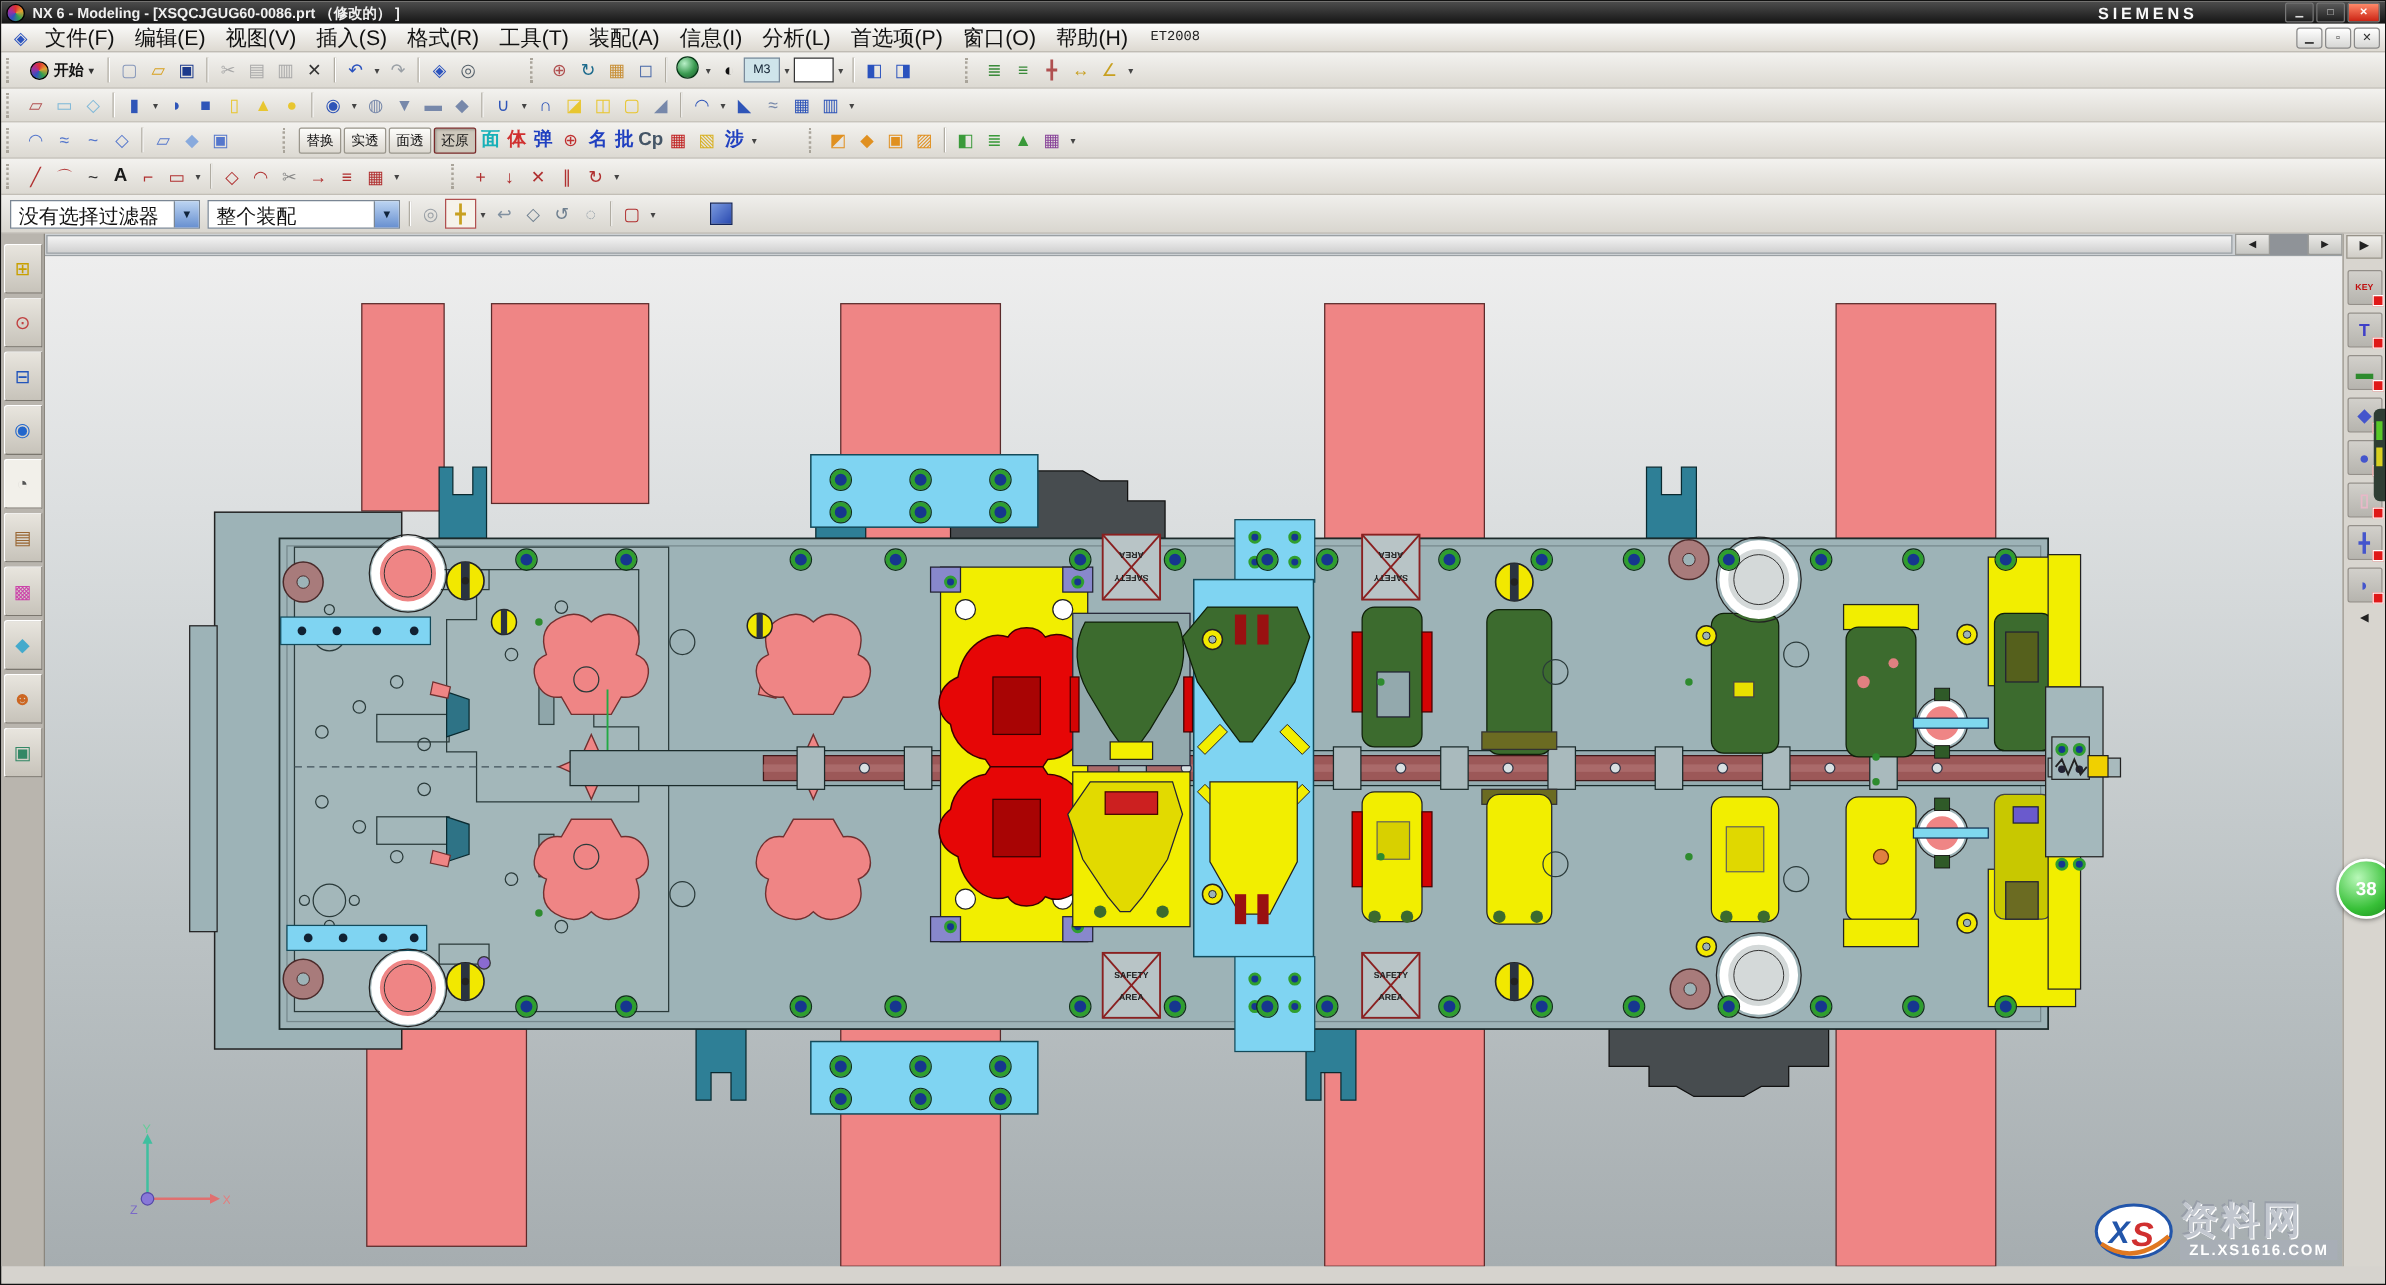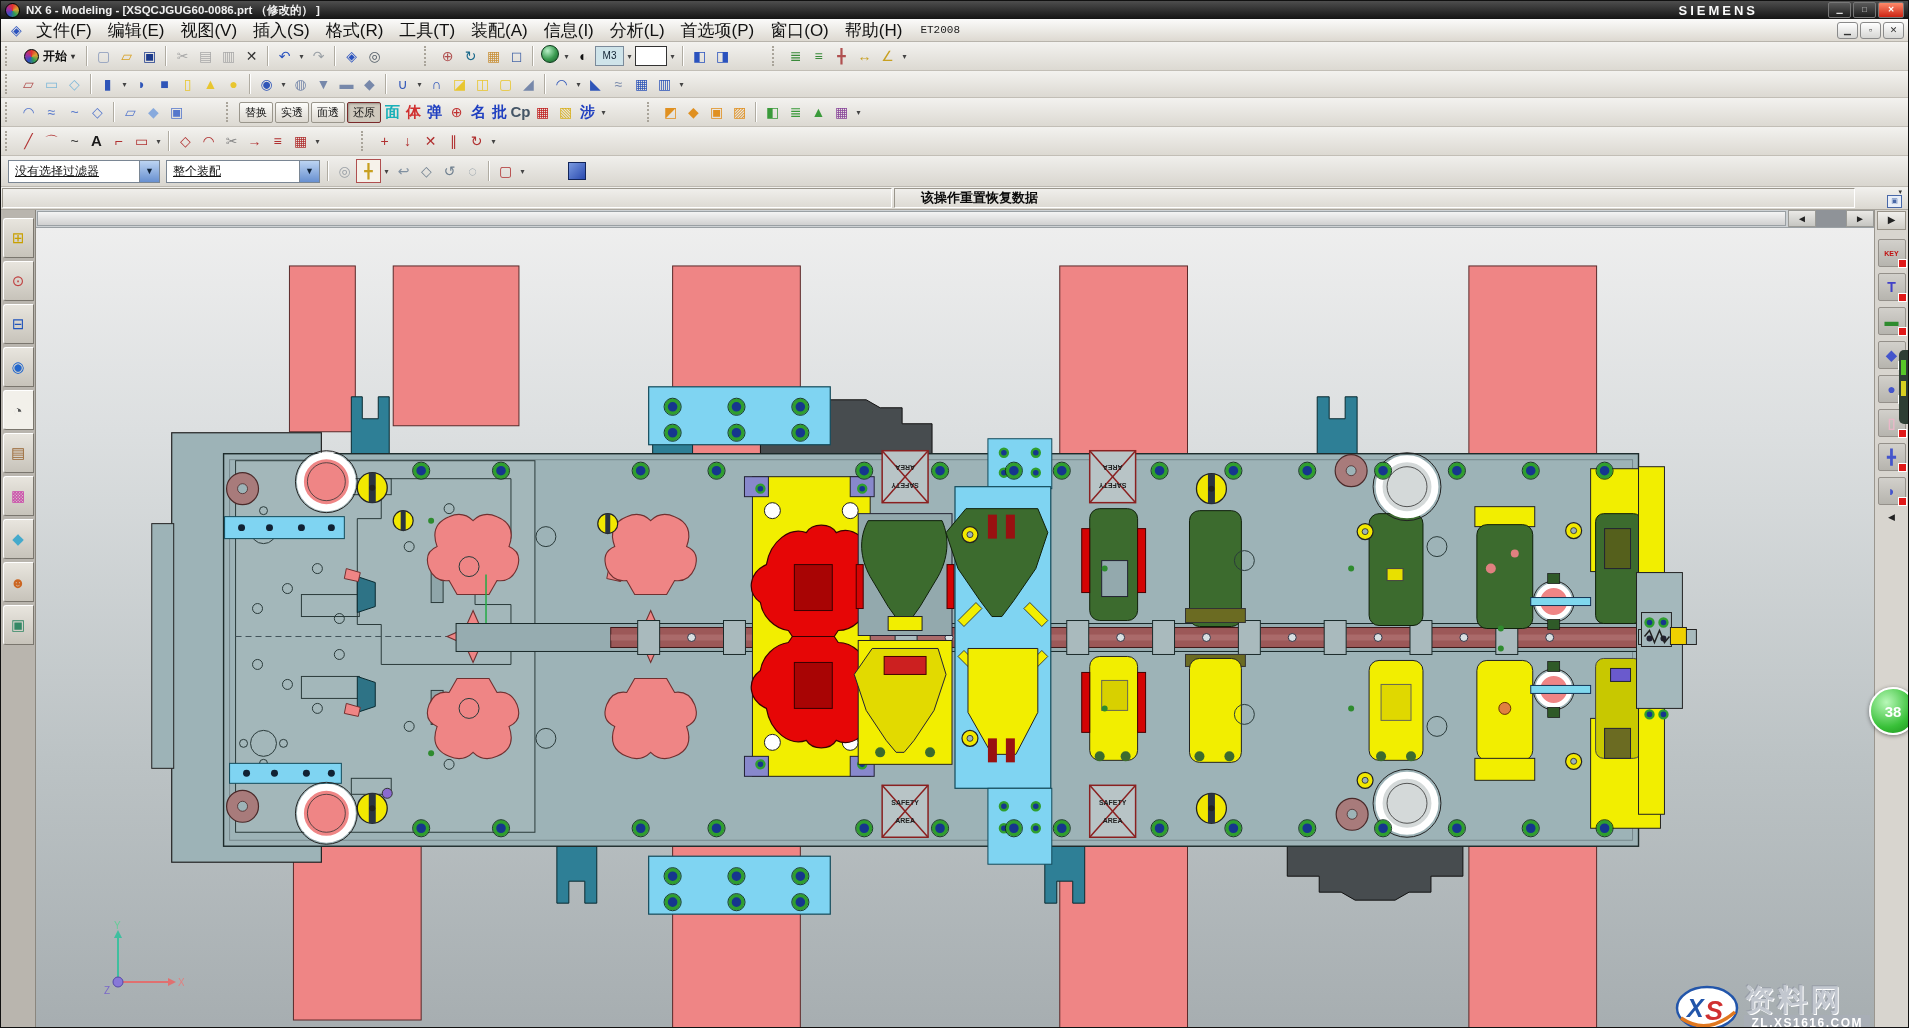--- a/index.html
+++ b/index.html
@@ -33,21 +33,21 @@
   .tb-btn{font-size:11px;padding:2px 5px;border:1px solid #9a968c;background:linear-gradient(#fdfdfb,#dcd8d0);border-radius:2px;margin:0 1px;color:#111;white-space:nowrap;flex:none;}
   .tb-btn.pressed{background:#cfc9bd;border-color:#7a2a2a;box-shadow:inset 1px 1px 2px #99948a;}
   .tb-char{width:21px;height:22px;line-height:22px;text-align:center;font-weight:bold;font-size:15px;flex:none;}
   .tb-m3{width:27px;height:18px;border:1px solid #7a8a9a;background:#cfe4ea;font-size:10px;text-align:center;line-height:17px;flex:none;color:#123;}
   .tb-white{width:30px;height:18px;border:1px solid #333;background:#fff;flex:none;}
   .tb-cube{width:16px;height:16px;background:linear-gradient(135deg,#7a9ae0,#2a4ab0);border:1px solid #13255a;margin:0 4px;flex:none;}
   .bordered{border:1px solid #b05050;background:#f6f2ea;}
   
   .filterbar{height:30px;display:flex;align-items:center;background:linear-gradient(#f0efec,#d9d6cf);border-bottom:1px solid #bcb8b0;padding-left:4px;}
   .dd{display:flex;align-items:stretch;height:21px;border:1px solid #7a8694;background:#fff;margin:0 3px;flex:none;}
-  .dd .dd-text{font-size:12px;padding:2px 6px 0 6px;white-space:nowrap;color:#111;text-decoration:underline;}
+  .dd .dd-text{font-size:16px;padding:2px 6px 0 6px;white-space:nowrap;color:#111;}
   .dd i{width:19px;background:linear-gradient(#bcd4f2,#6890d0);border-left:1px solid #7a8694;color:#10243c;font-size:9px;display:flex;align-items:center;justify-content:center;font-style:normal;}
   .dd1{min-width:150px;justify-content:space-between;}
   .dd2{min-width:152px;justify-content:space-between;}
   
   .statusbar{height:22px;background:linear-gradient(#f2f1ee,#dbd8d1);display:flex;align-items:stretch;border-bottom:1px solid #aaa69e;}
   .sb-left{width:888px;border:1px solid;border-color:#9a968c #ffffff #ffffff #9a968c;margin:1px;flex:none;}
   .sb-msg{flex:1;display:flex;align-items:center;padding-left:26px;font-size:13px;font-weight:bold;color:#0a0a0a;border:1px solid;border-color:#9a968c #ffffff #ffffff #9a968c;margin:1px;}
   .sb-right{width:46px;display:flex;flex-direction:column;align-items:flex-end;justify-content:center;padding-right:6px;gap:0;flex:none;}
   .sb-right .car{font-size:7px;color:#333;line-height:6px;}
   .sb-right .sq{width:13px;height:11px;border:1px solid #4868a8;background:#e8eef8;font-size:7px;line-height:10px;text-align:center;color:#4868a8;}
@@ -294,28 +294,20 @@
         <span class="tb-ico" style="color: rgb(112, 128, 144);">↺</span>
         <span class="tb-ico" style="color: rgb(112, 128, 144);">◌</span>
         <span class="sep"></span>
         <span class="tb-ico" style="color: rgb(176, 48, 48);">▢</span>
         <span class="tb-caret">▾</span>
         <span class="gap"></span>
         <span class="tb-cube"></span>
       </span>
   </div>
 
-  <div class="statusbar">
-    <span class="sb-left"></span>
-    <span class="sb-msg">该操作重置恢复数据</span>
-    <span class="sb-right">
-      <span class="car">▾</span>
-      <span class="sq">▣</span>
-    </span>
-  </div>
 
   <div class="workspace">
 
     <div class="resbar" id="resbar">
         <div class="rtab">
           <span style="color: rgb(200, 160, 0);">⊞</span>
         </div>
         <div class="rtab">
           <span style="color: rgb(192, 64, 64);">⊙</span>
         </div>

